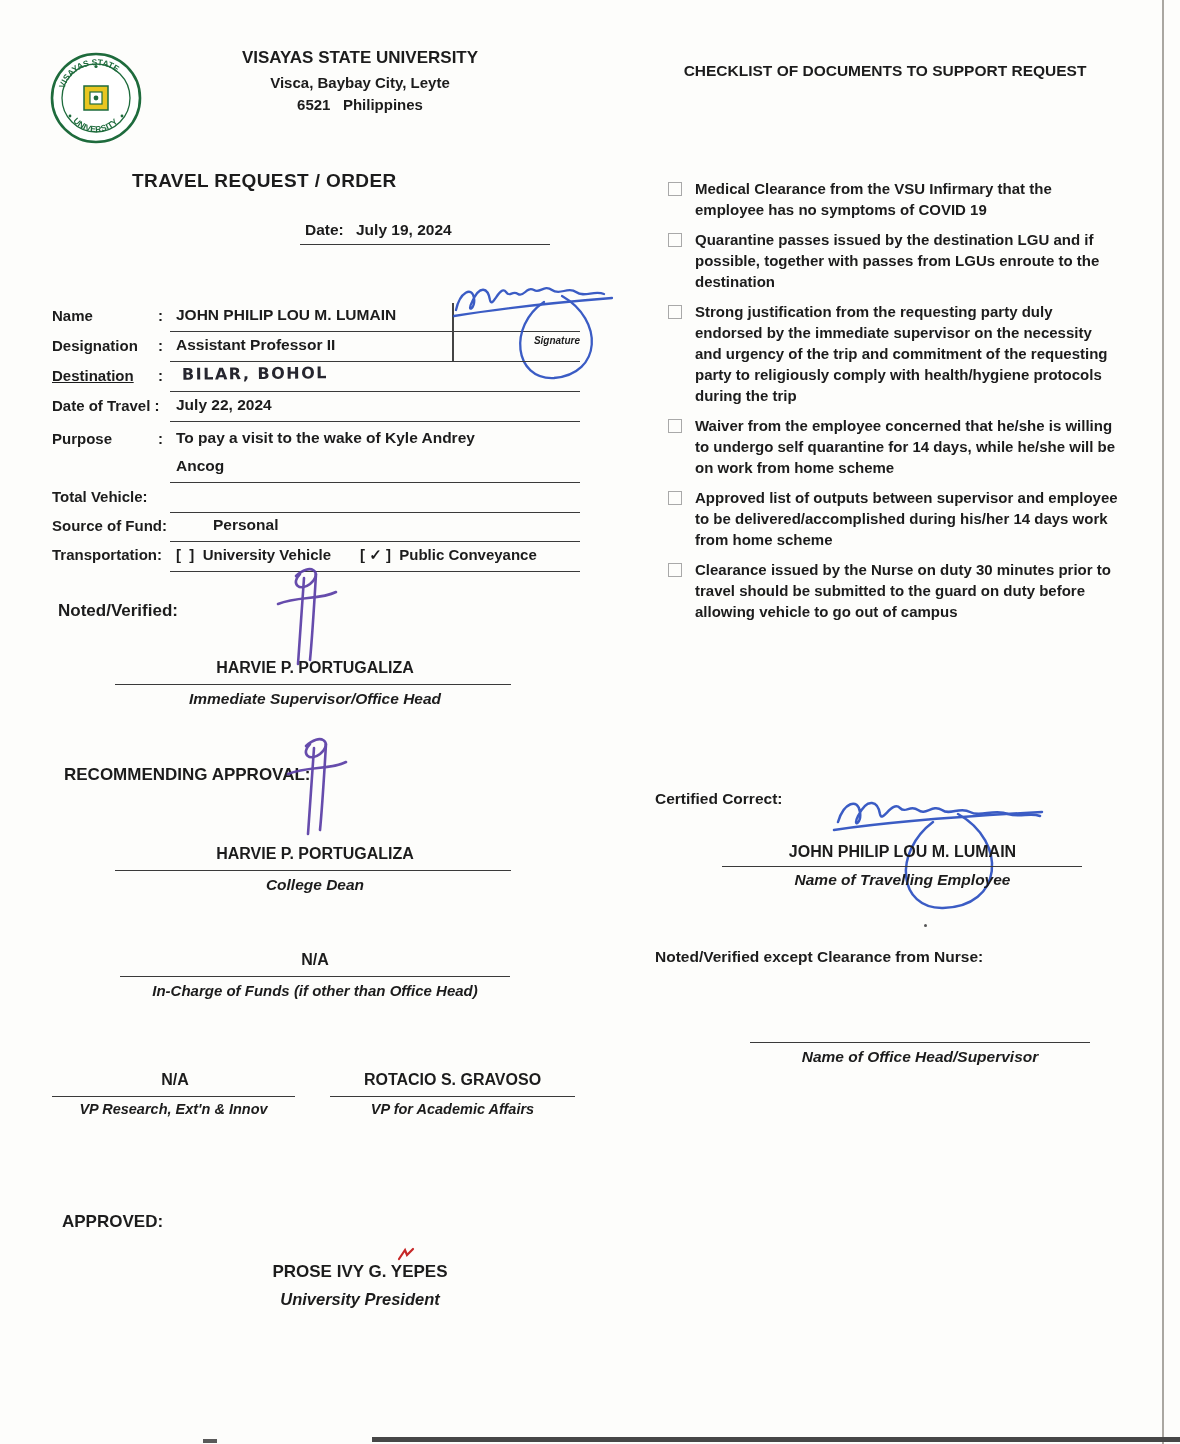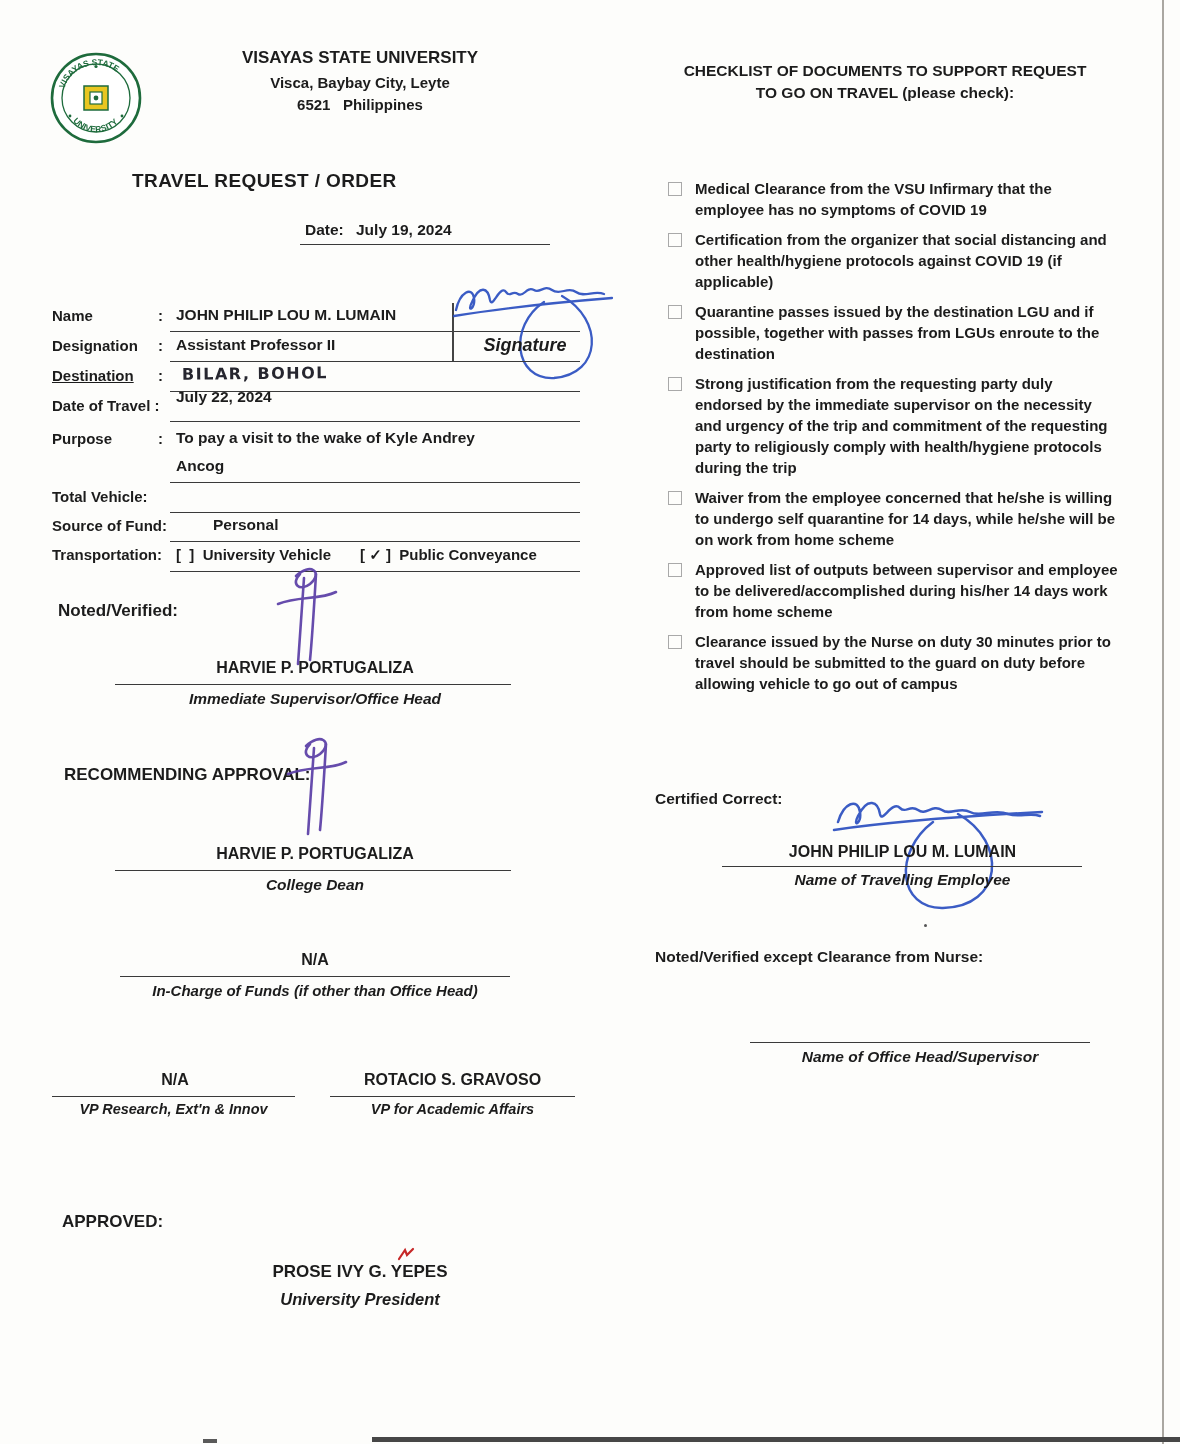--- a/index.html
+++ b/index.html
@@ -81,30 +81,30 @@
         <path d="M4,48 C8,30 20,24 22,36 C24,46 14,52 20,40 C28,22 36,26 38,38 C40,48 48,22 54,30 C58,36 60,28 66,32 C72,36 74,24 82,28 C88,32 92,22 100,28 C108,34 116,24 124,30 C132,36 142,28 152,32"></path>
         <path d="M2,54 C50,46 110,40 160,36"></path>
         <path d="M110,34 C152,58 150,112 102,116 C62,118 56,64 92,40"></path>
       </g>
     </svg>
   </div>
 
   <div class="abs lbl" style="left:52px;top:337px;">Designation</div>
   <div class="abs lbl" style="left:158px;top:337px;">:</div>
   <div class="abs val" style="left:176px;top:336px;">Assistant Professor II</div>
-  <div class="abs b i" style="left:470px;top:335px;width:110px;text-align:center;font-size:18px;">Signature</div>
+  <div class="abs b i" style="left:470px;top:335px;width:110px;text-align:right;font-size:10px;">Signature</div>
   <div class="abs rule" style="left:170px;top:361px;width:410px;"></div>
 
   <div class="abs lbl" style="left:52px;top:367px;text-decoration:underline;">Destination</div>
   <div class="abs lbl" style="left:158px;top:367px;">:</div>
   <div class="abs hand" style="left:182px;top:364px;">BILAR, BOHOL</div>
   <div class="abs rule" style="left:170px;top:391px;width:410px;"></div>
 
   <div class="abs lbl" style="left:52px;top:397px;">Date of Travel :</div>
-  <div class="abs val" style="left:176px;top:388px;">July 22, 2024</div>
+  <div class="abs val" style="left:176px;top:396px;">July 22, 2024</div>
   <div class="abs rule" style="left:170px;top:421px;width:410px;"></div>
 
   <div class="abs lbl" style="left:52px;top:430px;">Purpose</div>
   <div class="abs lbl" style="left:158px;top:430px;">:</div>
   <div class="abs val" style="left:176px;top:429px;">To pay a visit to the wake of Kyle Andrey</div>
   <div class="abs val" style="left:176px;top:457px;">Ancog</div>
   <div class="abs rule" style="left:170px;top:482px;width:410px;"></div>
 
   <div class="abs lbl" style="left:52px;top:488px;">Total Vehicle:</div>
   <div class="abs rule" style="left:170px;top:512px;width:410px;"></div>
@@ -167,30 +167,25 @@
 
   <div class="abs" style="left:396px;top:1246px;">
     <svg width="20" height="16" viewBox="0 0 20 16">
       <path d="M3,13 L9,4 L11,9 L17,3" fill="none" stroke="#c62828" stroke-width="2.2" stroke-linecap="round"></path>
     </svg>
   </div>
   <div class="abs b ctr" style="left:210px;top:1262px;width:300px;font-size:17px;">PROSE IVY G. YEPES</div>
   <div class="abs b i ctr" style="left:210px;top:1290px;width:300px;font-size:16.5px;">University President</div>
 
   <div class="abs b ctr" style="left:655px;top:62px;width:460px;font-size:15.5px;">CHECKLIST OF DOCUMENTS TO SUPPORT REQUEST</div>
-  <div class="abs b ctr" style="left:655px;top:84px;width:460px;font-size:15.5px;">TO GO ON TRAVEL (please check):</div>
 
   <div class="abs" style="left:668px;top:178px;width:450px;">
     <div class="chk-item">
       <span class="chk-box"></span>
       <span class="chk-text">Medical Clearance from the VSU Infirmary that the employee has no symptoms of COVID 19</span>
-    </div>
-    <div class="chk-item">
-      <span class="chk-box"></span>
-      <span class="chk-text">Certification from the organizer that social distancing and other health/hygiene protocols against COVID 19 (if applicable)</span>
     </div>
     <div class="chk-item">
       <span class="chk-box"></span>
       <span class="chk-text">Quarantine passes issued by the destination LGU and if possible, together with passes from LGUs enroute to the destination</span>
     </div>
     <div class="chk-item">
       <span class="chk-box"></span>
       <span class="chk-text">Strong justification from the requesting party duly endorsed by the immediate supervisor on the necessity and urgency of the trip and commitment of the requesting party to religiously comply with health/hygiene protocols during the trip</span>
     </div>
     <div class="chk-item">

